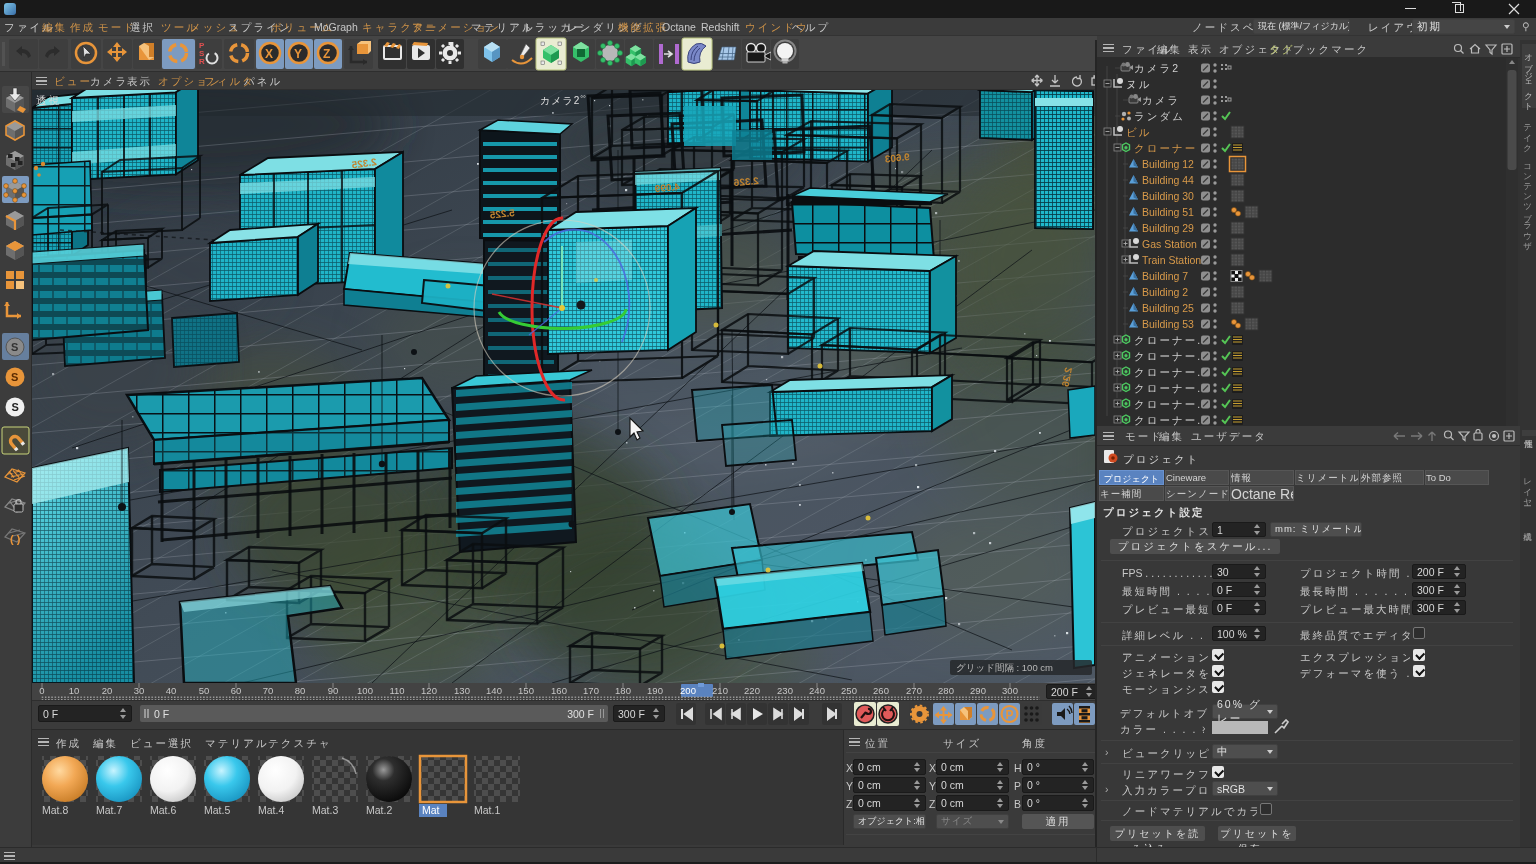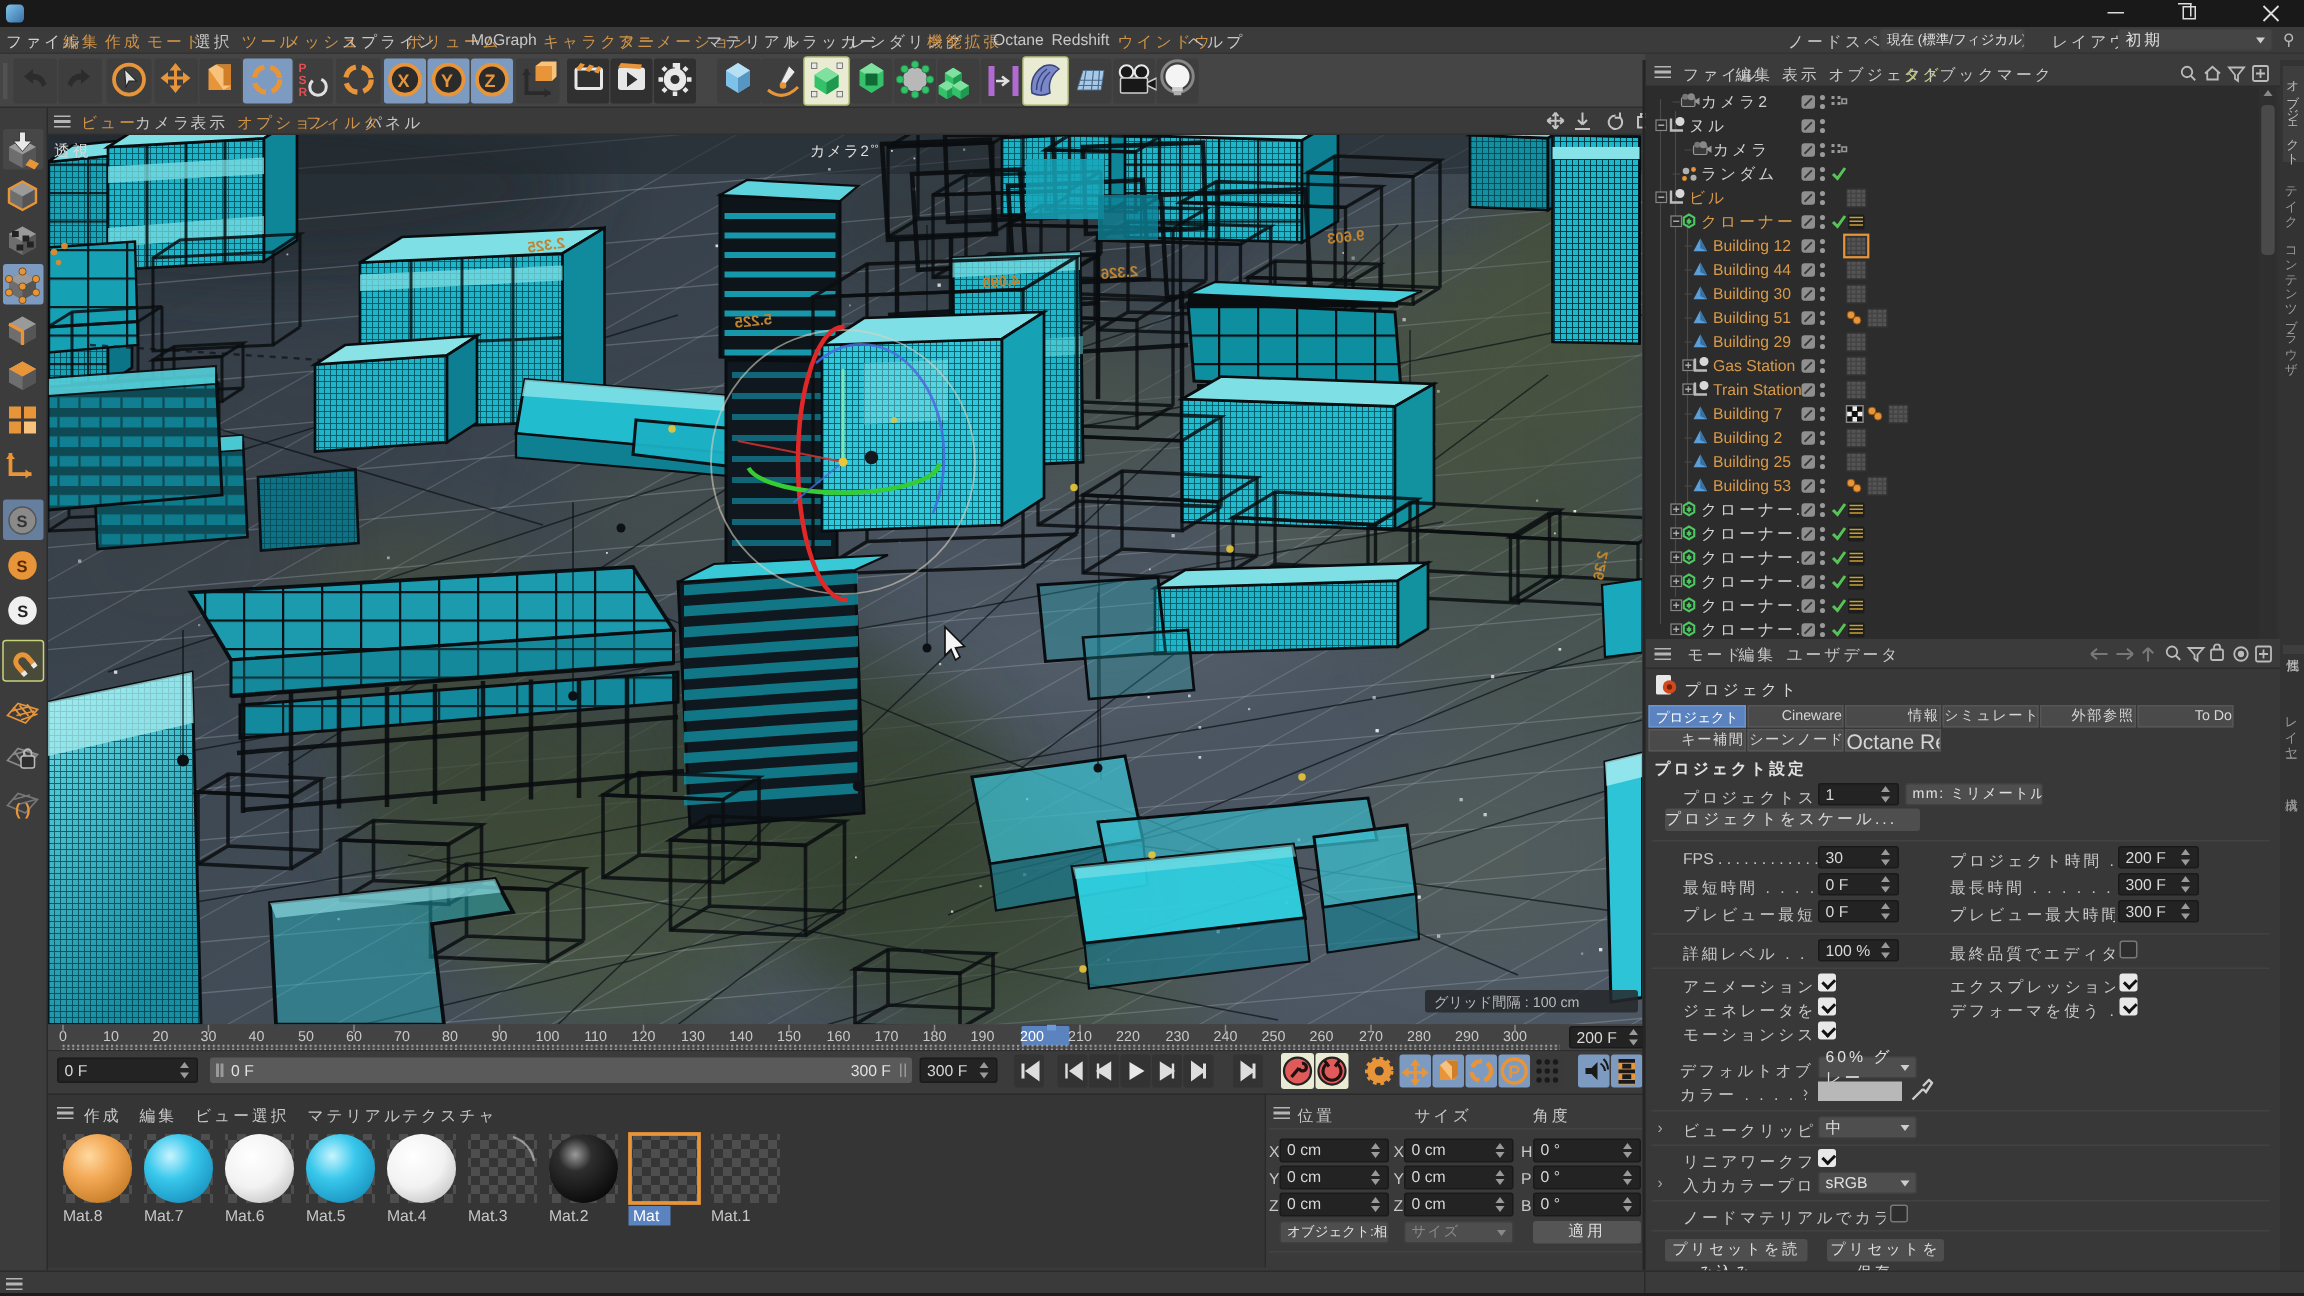--- a/index.html
+++ b/index.html
@@ -12,21 +12,21 @@
 .spin b{width:0;height:0;border-left:3px solid transparent;border-right:3px solid transparent}
 .spin b.u{border-bottom:4px solid #9a9a9a}
 .spin b.d{border-top:4px solid #9a9a9a}
 .cv{width:0;height:0;border-left:3.5px solid transparent;border-right:3.5px solid transparent;border-top:4.5px solid #cdcdcd;margin-left:auto}
 .drop{background:#4e4e4e;border:1px solid #404040;color:#e0e0e0;border-radius:2px;font-size:10.5px;display:flex;align-items:center;padding:0 4px;position:absolute}
 .chk{position:absolute;width:12px;height:12px;background:#e8e8e8;border-radius:2px}
 .chk:after{content:"";position:absolute;left:2.5px;top:2.5px;width:6px;height:3.5px;border-left:2px solid #111;border-bottom:2px solid #111;transform:rotate(-45deg)}
 .unchk{position:absolute;width:12px;height:12px;background:#2e2e2e;border:1px solid #777;border-radius:2px}
 .hr{position:absolute;height:1px;background:#4a4a4a;opacity:.6}
 .dots{color:#c8c8c8}
-.tab{height:15px;background:#4a4a4a;border:1px solid #565656;color:#d5d5d5;text-align:right;line-height:14px;font-size:9.5px;overflow:hidden;white-space:nowrap}
+.tab{height:15px;background:#4a4a4a;border:1px solid #565656;color:#d5d5d5;text-align:left;line-height:14px;font-size:9.5px;overflow:hidden;white-space:nowrap}
 .tab.jp{letter-spacing:1px}
 .hb,.hb:before,.hb:after{position:absolute;width:11px;height:1.6px;background:#b5b5b5;content:""}
 .hb:before{top:-3.5px;left:0}.hb:after{top:3.5px;left:0}
 </style></head><body>
 <div id="app">
 
 <div class="abs" style="left:0;top:0;width:1536px;height:18px;background:#191919">
  <div class="abs" style="left:4px;top:3px;width:12px;height:12px;border-radius:3px;background:linear-gradient(135deg,#7ec6e8,#3a6ea8)"></div>
  <div class="abs" style="right:120px;top:8px;width:11px;height:1px;background:#ddd"></div>
  <div class="abs" style="right:72px;top:4px;width:9px;height:9px;border:1px solid #ddd"></div>
@@ -1478,36 +1478,36 @@
 </div>
 <svg width="16" height="14" style="position:absolute;left:7px;top:24px">
           <rect x="0" y="0" width="10" height="13" fill="#e8e8e8" rx="1"></rect>
           <circle cx="9" cy="8" r="4.5" fill="#d04a20"></circle>
           <circle cx="9" cy="8" r="1.8" fill="#7a2000"></circle>
         </svg>
 <div class="abs jp" style="left:26px;top:27px;color:#d8d8d8">プロジェクト</div>
 <div class="abs" style="left:2px;top:44px;width:65px;height:15px;background:#5a83c0;border:1px solid #6a93d0;color:#fff;text-align:center;line-height:14px" class2="t"><span class="jp" style="font-size:9px;letter-spacing:0">プロジェクト設定</span></div>
 <div class="abs tab" style="left:68px;top:44px;width:64px">Cineware</div>
 <div class="abs tab jp" style="left:133px;top:44px;width:64px">情報</div>
-<div class="abs tab jp" style="left:198px;top:44px;width:64px">シミュレート</div>
+<div class="abs tab jp" style="left:198px;top:44px;width:64px">ミリメートル</div>
 <div class="abs tab jp" style="left:263px;top:44px;width:64px">外部参照</div>
 <div class="abs tab" style="left:328px;top:44px;width:64px">To Do</div>
 <div class="abs tab jp" style="left:2px;top:60px;width:65px">キー補間</div>
 <div class="abs tab yg jp" style="left:68px;top:60px;width:64px">シーンノード</div>
 <div class="abs tab" style="left:133px;top:60px;width:64px;font-size:14px">Octane Render</div>
 <div class="abs jp" style="left:6px;top:80px;font-weight:bold;color:#e0e0e0">プロジェクト設定</div>
 <div class="abs jp" style="left:25px;top:99px;width:88px;white-space:nowrap;overflow:hidden">プロジェクトスケール </div>
 <div class="field" style="left:115px;top:96px;width:54px;height:15px">1<div class="spin">
             <b class="u"></b>
             <b class="d"></b>
           </div></div>
 <div class="drop" style="left:173px;top:96px;width:92px;height:15px;white-space:nowrap;overflow:hidden">
           <span class="jp" style="font-size:9.5px;letter-spacing:1px">mm: ミリメートル</span>
         </div>
-<div class="abs jp" style="left:13px;top:113px;width:170px;height:15px;background:#4e4e4e;border-radius:2px;line-height:15px;color:#ddd">プロジェクトをスケール...</div>
+<div class="abs jp" style="left:13px;top:113px;width:170px;height:15px;background:#4e4e4e;border-radius:2px;text-align:center;line-height:15px;color:#ddd">プロジェクトをスケール...</div>
 <div class="hr" style="left:4px;top:134px;width:412px"></div>
 <div class="abs" style="left:25px;top:141px">FPS <span class="dots">. . . . . . . . . . . . .</span></div>
 <div class="field" style="left:115px;top:138px;width:54px;height:15px">30<div class="spin">
             <b class="u"></b>
             <b class="d"></b>
           </div></div>
 <div class="abs jp" style="left:203px;top:141px;width:110px;white-space:nowrap;overflow:hidden">プロジェクト時間 <span class="dots">. . . . . . .</span></div>
 <div class="field" style="left:315px;top:138px;width:54px;height:15px">200 F<div class="spin">
             <b class="u"></b>
             <b class="d"></b>

